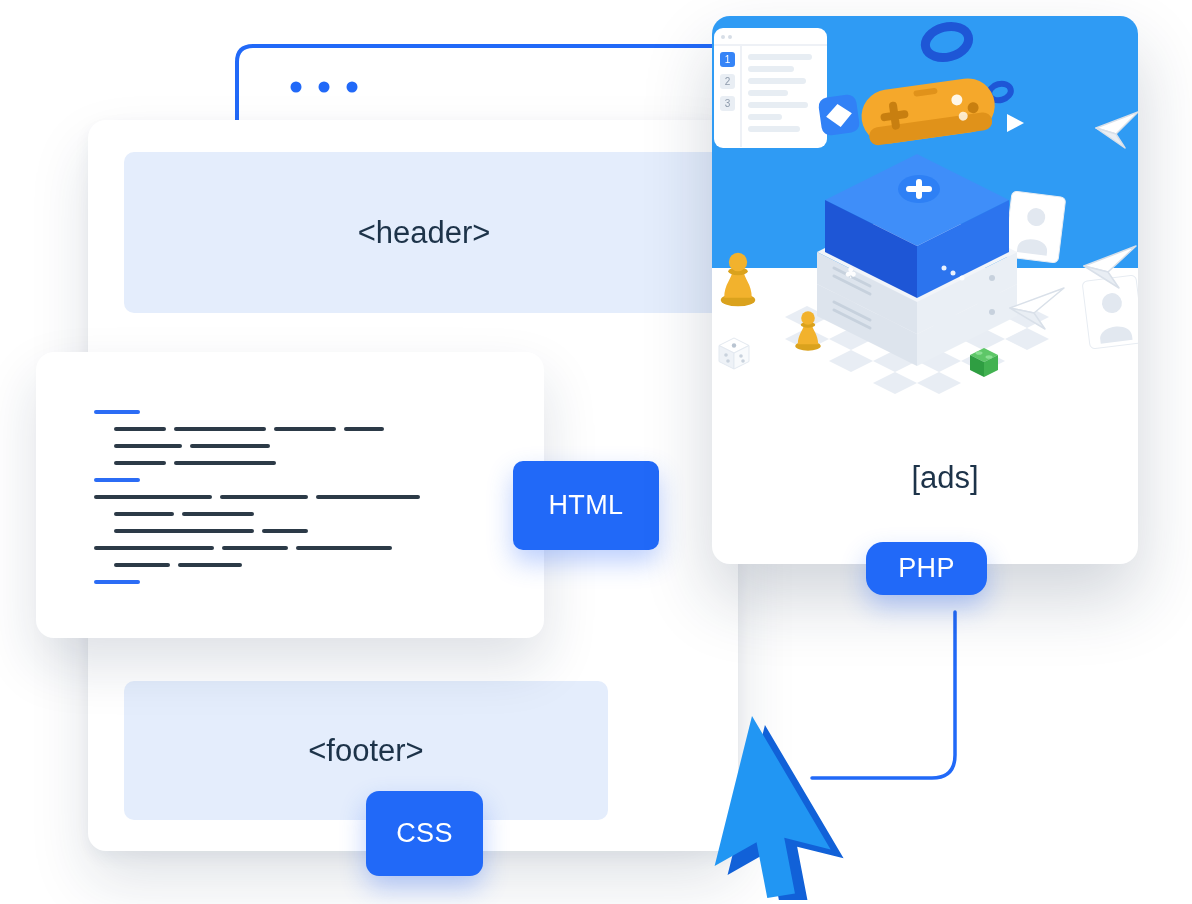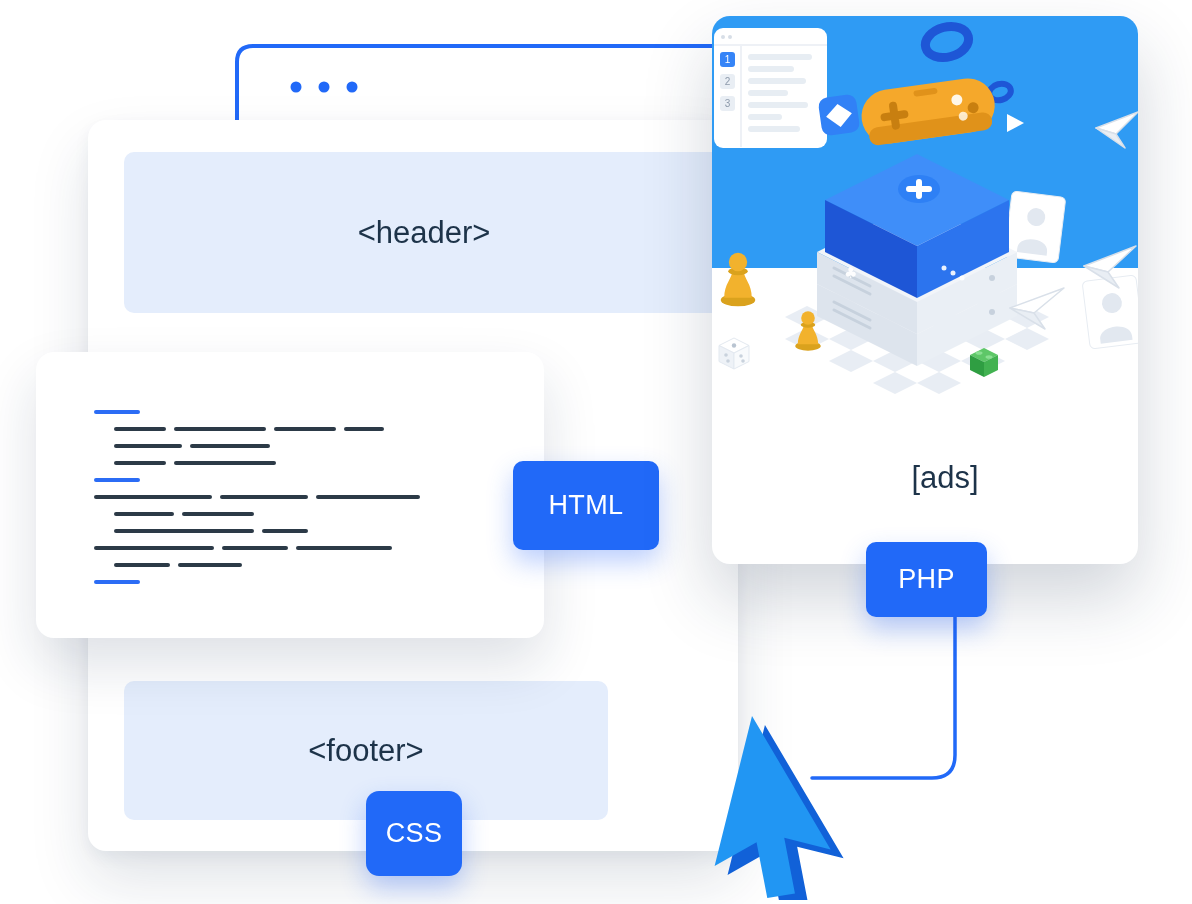--- a/index.html
+++ b/index.html
@@ -39,22 +39,22 @@
   .code-seg.dark { background:var(--code-dark,#2c3a47); }
   .code-seg.blue { background:var(--code-blue,#2b6cf5); }
 
   .badge {
     position:absolute; display:flex; align-items:center; justify-content:center;
     color:#ffffff; background:var(--accent-blue,#2169f8);
     font-size:27px; font-weight:500; letter-spacing:.4px; border-radius:12px;
     box-shadow:0 12px 26px rgba(32,96,248,.30);
   }
   .html-badge { left:513px; top:461px; width:146px; height:89px; z-index:5; border-radius:10px; }
-  .css-badge  { left:366px; top:791px; width:96px; height:85px; z-index:6; border-radius:13px; }
-  .php-badge  { left:866px; top:542px; width:121px; height:75px; z-index:8; border-radius:10px; }
+  .css-badge  { left:366px; top:791px; width:117px; height:85px; z-index:6; border-radius:13px; }
+  .php-badge  { left:866px; top:542px; width:121px; height:53px; z-index:8; border-radius:17px; }
 
   .ads-card {
     position:absolute; left:712px; top:16px; width:426px; height:548px;
     background:#ffffff; border-radius:18px; overflow:hidden; z-index:7;
     box-shadow:0 34px 70px rgba(23,43,77,.20);
   }
   .ads-card .illu { position:absolute; left:0; top:0; }
   .ads-label {
     position:absolute; left:0; right:0; top:444px; text-align:center;
     font-size:31px; color:var(--heading-text,#1d3349);padding-left:40px;

